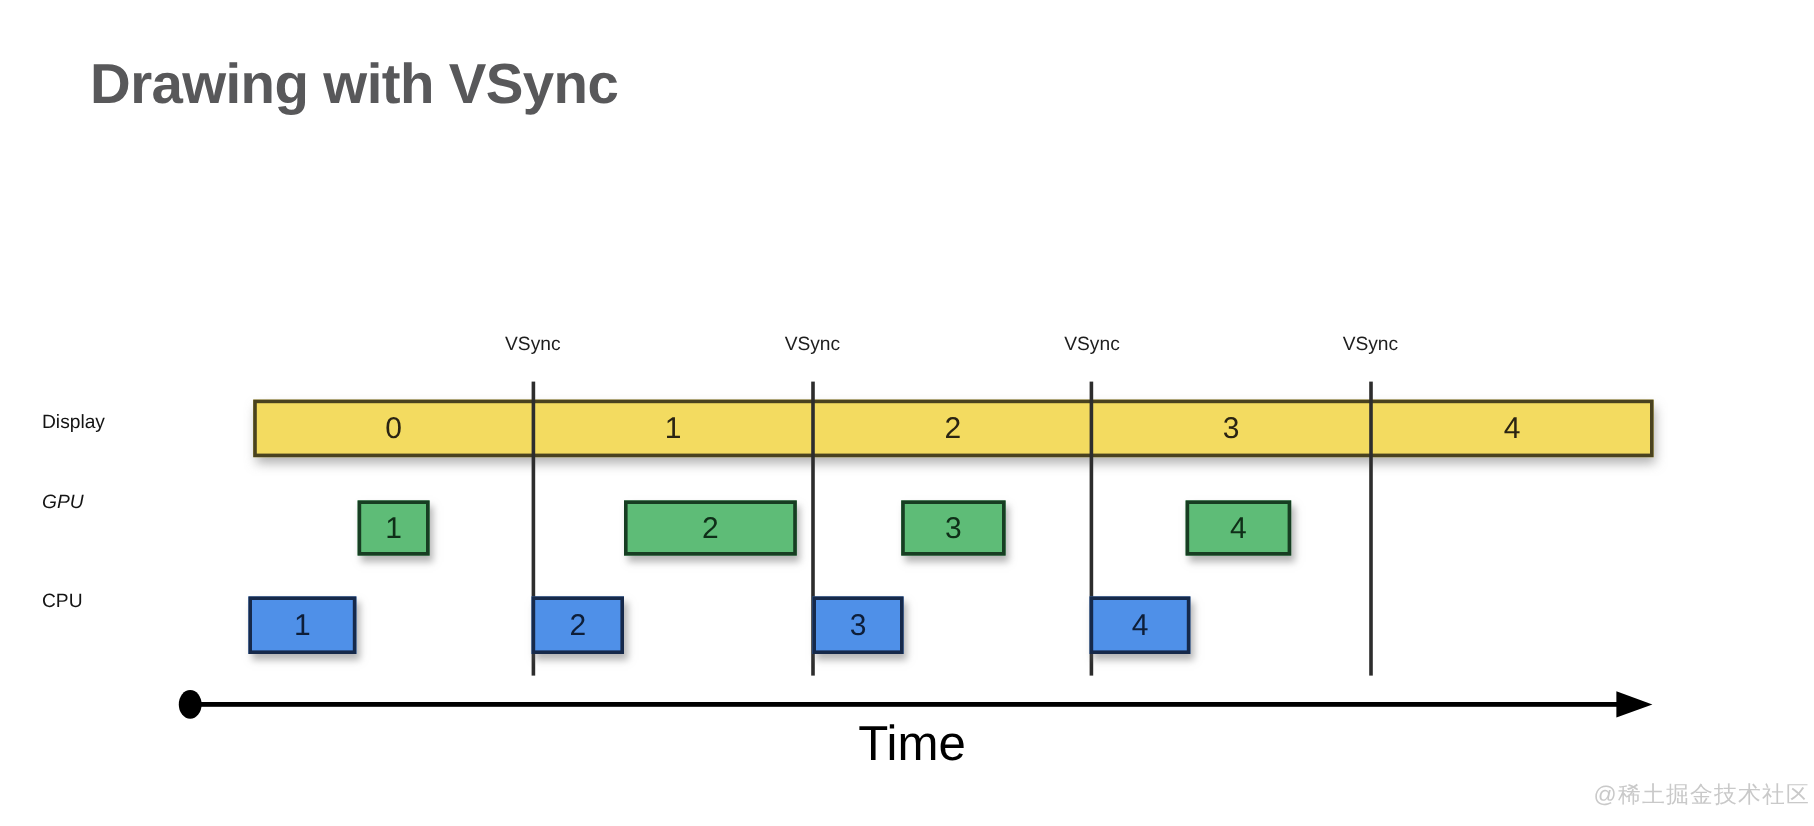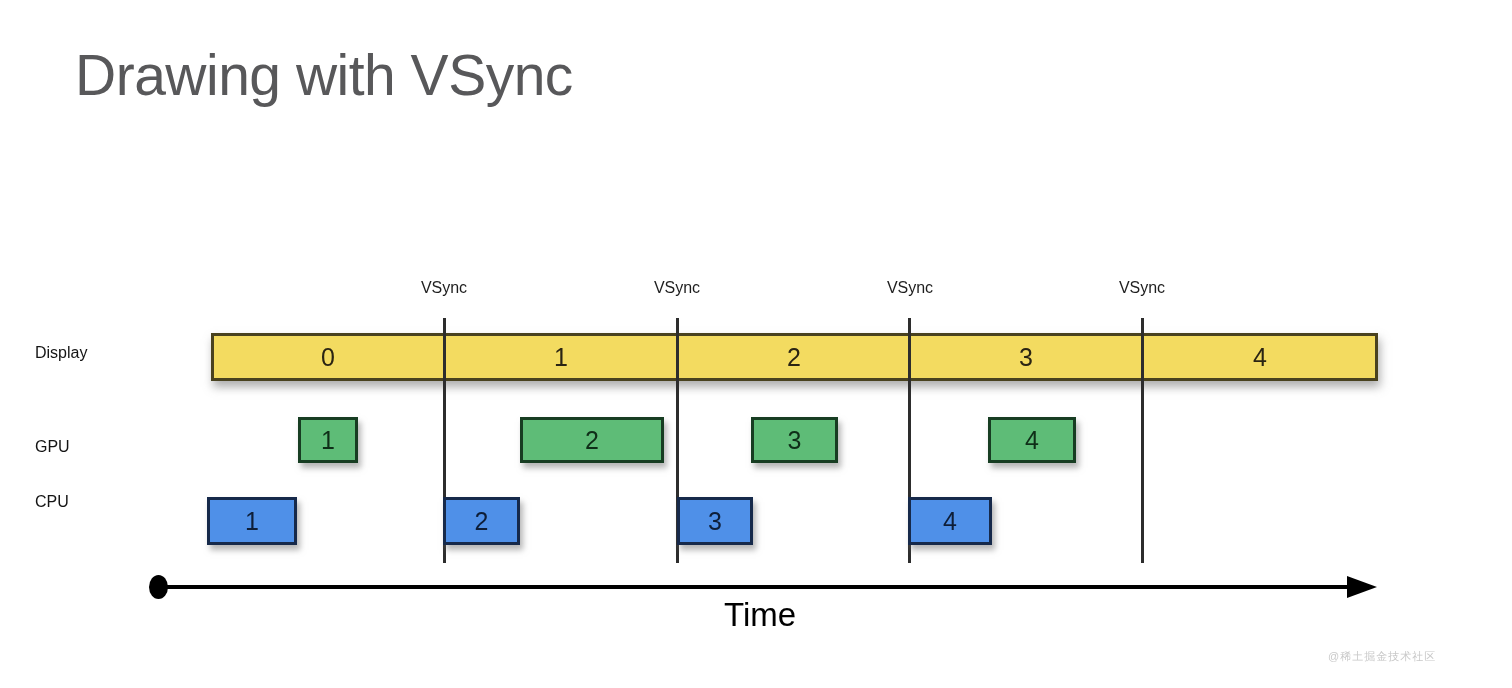--- a/index.html
+++ b/index.html
@@ -9,32 +9,32 @@
     width: 1512px;
     height: 688px;
     background: #ffffff;
     font-family: "Liberation Sans", sans-serif;
     overflow: hidden;
   }
   .slide-title {
     position: absolute;
     left: 75px;
     top: 42px;
-    font-size: 57px;
-    font-weight: 400;
+    font-size: 47px;
+    font-weight: 700;
     letter-spacing: -0.5px;
     color: #58585a;
   }
   .row-label {
     position: absolute;
     font-size: 16px;
     color: #141414;
   }
   .row-label.display { left: 35px; top: 344px; }
-  .row-label.gpu     { left: 35px; top: 438px; }
+  .row-label.gpu     { left: 35px; top: 410px; font-style: italic; }
   .row-label.cpu     { left: 35px; top: 493px; }
 
   .vsync-label {
     position: absolute;
     top: 279px;
     transform: translateX(-50%);
     font-size: 16px;
     color: #1e1e1e;
     z-index: 4;
   }
@@ -136,28 +136,28 @@
     height: 0;
     border-left: 30px solid #000;
     border-top: 11px solid transparent;
     border-bottom: 11px solid transparent;
   }
   .time-label {
     position: absolute;
     left: 760px;
     top: 596px;
     transform: translateX(-50%);
-    font-size: 33px;
+    font-size: 41px;
     color: #000;
   }
   .watermark {
     position: absolute;
     left: 1328px;
     top: 649px;
-    font-size: 11px;
+    font-size: 19px;
     color: #c9c9c9;
     letter-spacing: 1px;
   }
 </style>
 </head>
 <body>
 
 <div class="canvas">
 
   <h1 class="slide-title">Drawing with VSync</h1>

